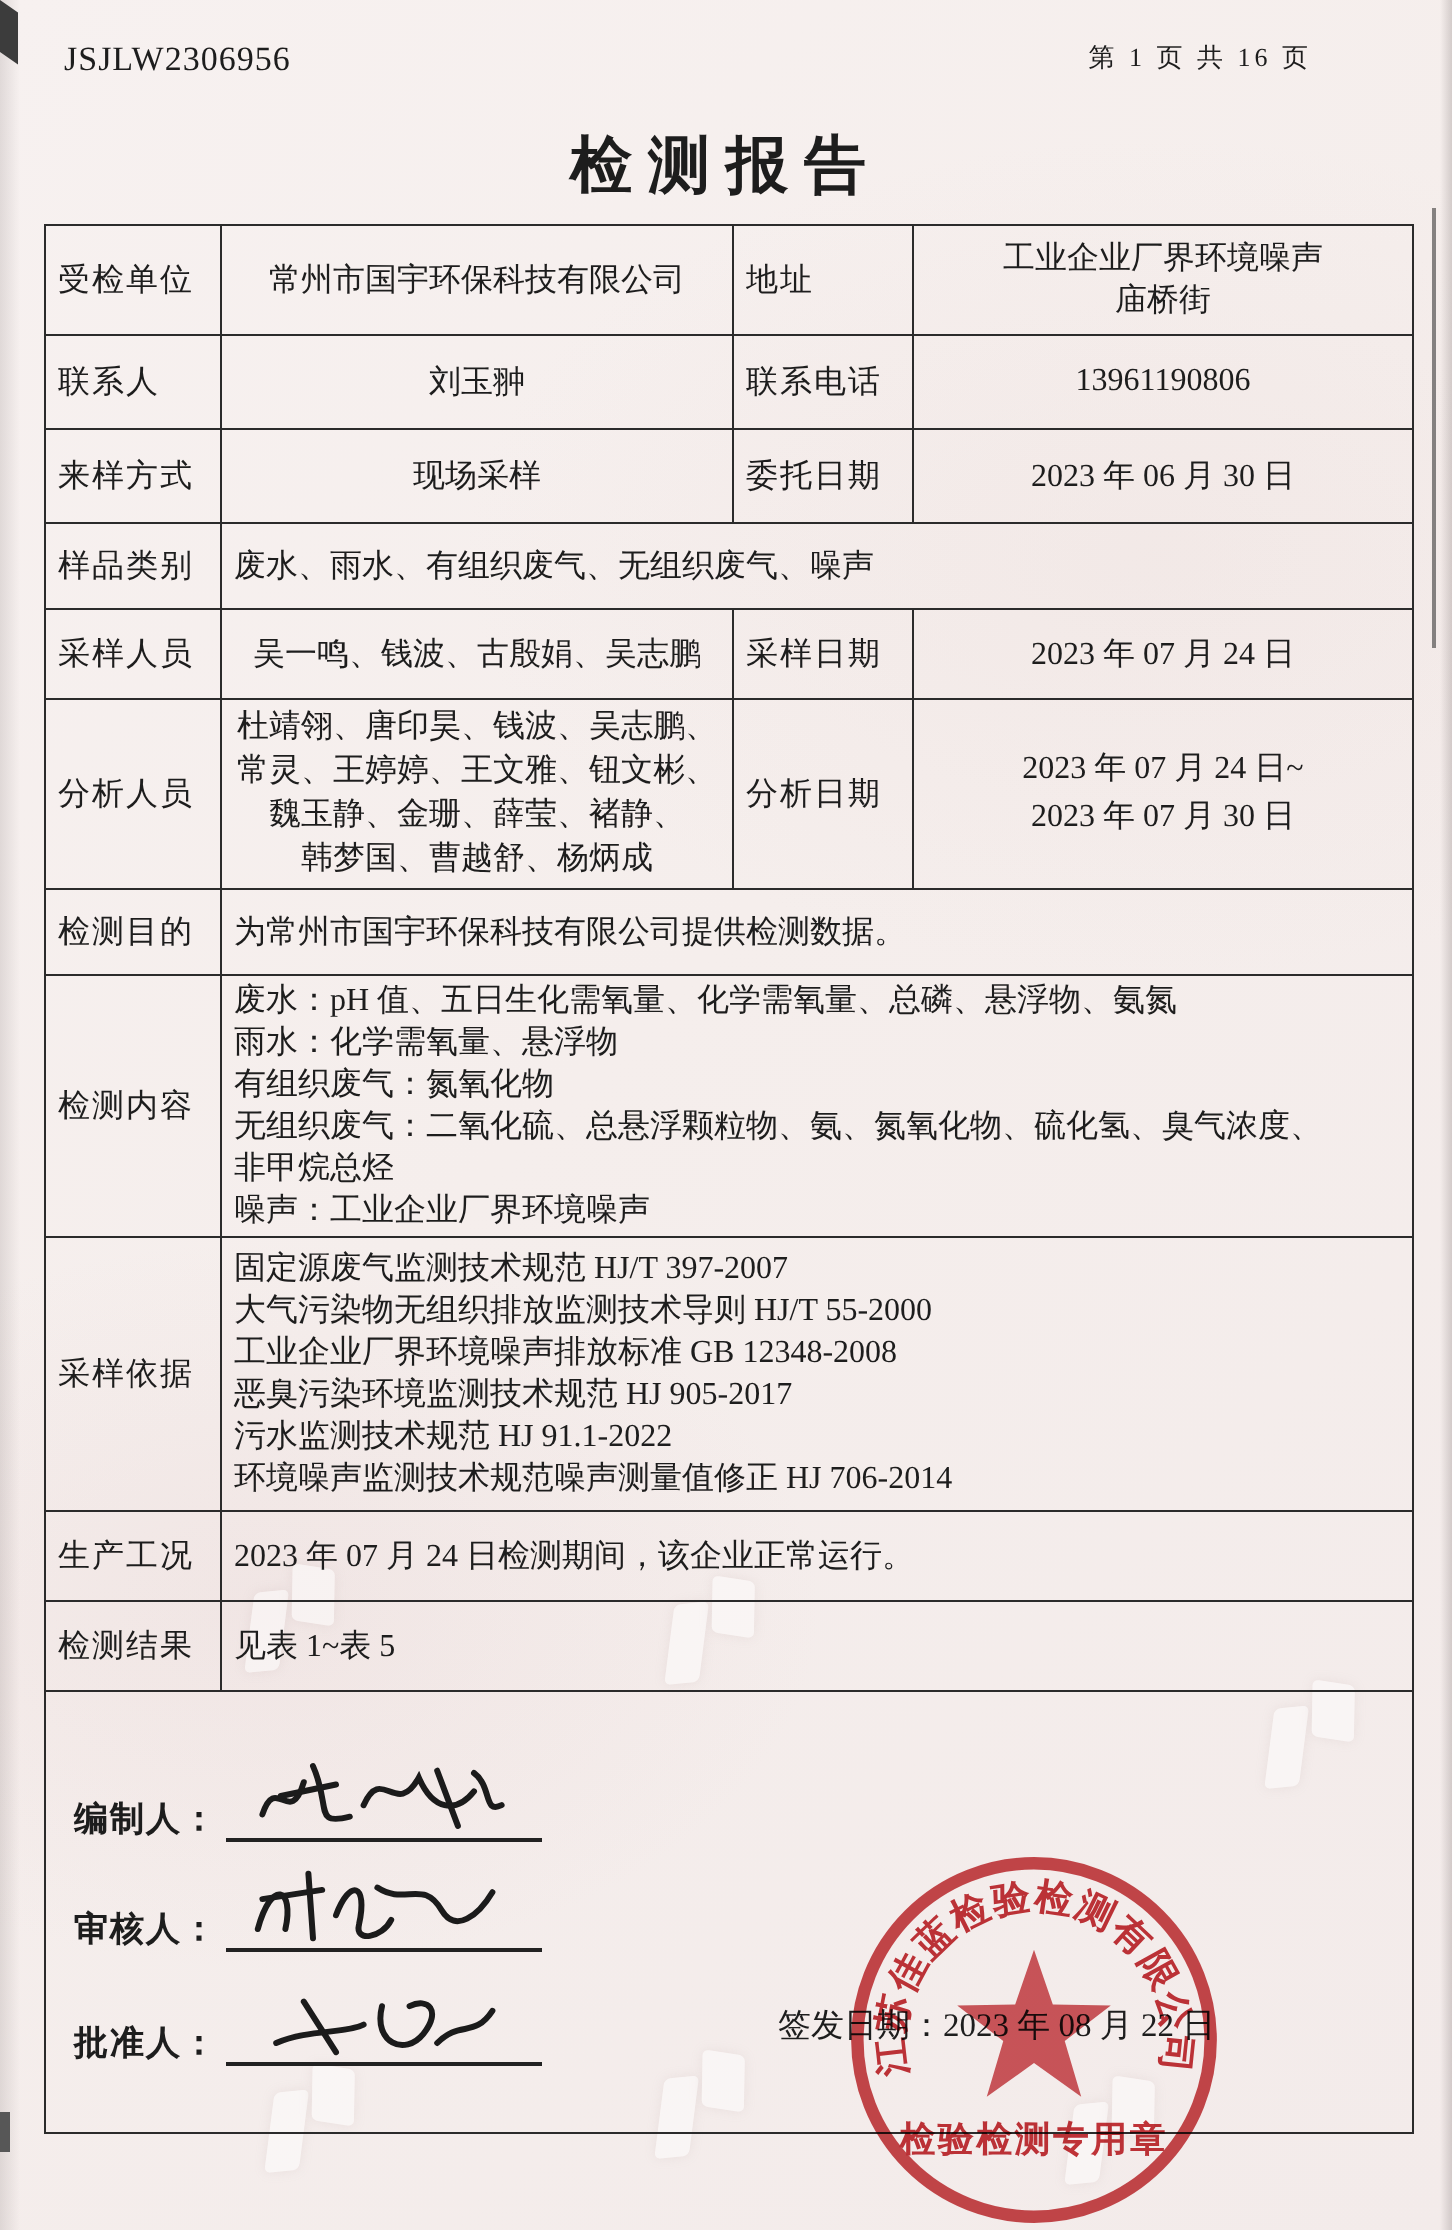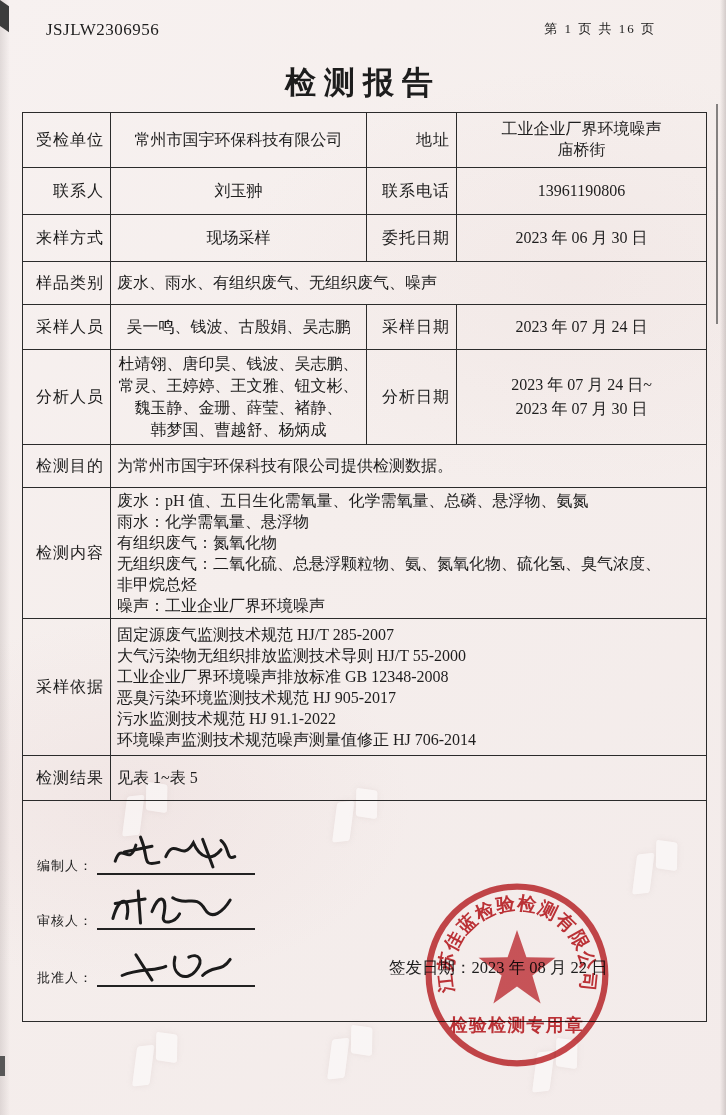--- a/index.html
+++ b/index.html
@@ -6,47 +6,47 @@
   body{
     width:726px;height:1115px;position:relative;overflow:hidden;
     background:
       radial-gradient(ellipse 400px 260px at 18% 72%, rgba(228,205,205,.25), rgba(0,0,0,0) 70%),
       radial-gradient(ellipse 500px 300px at 80% 25%, rgba(232,214,212,.22), rgba(0,0,0,0) 70%),
       linear-gradient(135deg,#f7f1f0 0%,#f5eeec 45%,#f3ebea 100%);
     font-family:"Liberation Serif","DejaVu Serif",serif;
     color:#1d1d1d;
   }
   
-  .report-no{position:absolute;left:46px;top:20px;font-size:17px;letter-spacing:.5px;}
+  .report-no{position:absolute;left:32px;top:20px;font-size:17px;letter-spacing:.5px;}
   .page-ind{position:absolute;right:70px;top:20px;font-size:13px;letter-spacing:2px;}
   .doc-title{position:absolute;left:0;right:0;top:62px;text-align:center;
     font-size:31px;font-weight:bold;letter-spacing:8px;}
   
   table.main{
     position:absolute;left:22px;top:112px;width:684px;
     border-collapse:collapse;table-layout:fixed;
     font-size:16px;
   }
   table.main td{
     border:1.6px solid #2b2b2b;padding:2px 6px;vertical-align:middle;
     overflow:visible;
   }
-  td.lbl{text-align:right;letter-spacing:1px;}
+  td.lbl{text-align:left;letter-spacing:1px;}
   td.ctr{text-align:center;}
   td.lft{text-align:left;padding-left:12px;}
   tr.r1 td{height:50px;} tr.r2 td{height:42px;} tr.r3 td{height:42px;}
   tr.r4 td{height:38px;} tr.r5 td{height:40px;} tr.r6 td{height:90px;}
   tr.r7 td{height:38px;} tr.r8 td{height:124px;} tr.r9 td{height:132px;}
   tr.r10 td{height:40px;} tr.r11 td{height:40px;margin-top:48px;} tr.r12 td{height:220px;padding:0;}
   .mline div{line-height:21px;}
   .names div{line-height:22px;text-align:center;}
   .dates div{line-height:24px;text-align:center;}
   
   .sigwrap{position:relative;width:100%;height:220px;overflow:visible;}
-  .sigrow{position:absolute;left:14px;font-size:13px;letter-spacing:1px;}
+  .sigrow{position:absolute;left:14px;font-size:17px;letter-spacing:1px;font-weight:bold;}
   .sigrow .line{display:inline-block;width:158px;border-bottom:2px solid #222;
     height:20px;vertical-align:bottom;margin-left:4px;position:relative;}
   .sigrow svg{position:absolute;left:8px;bottom:-2px;overflow:visible;}
   .row-prep{top:52px;} .row-rev{top:107px;} .row-appr{top:164px;}
   .issue-date{position:absolute;left:366px;top:156px;font-size:16.5px;white-space:nowrap;z-index:2;}
   
   .stamp{position:absolute;left:398px;top:78px;width:192px;height:192px;
     mix-blend-mode:multiply;opacity:.92;z-index:3;pointer-events:none;}
   
   .wm{position:absolute;width:64px;height:60px;transform:rotate(-14deg);opacity:.6;}
@@ -175,29 +175,33 @@
       <div>有组织废气：氮氧化物</div>
       <div>无组织废气：二氧化硫、总悬浮颗粒物、氨、氮氧化物、硫化氢、臭气浓度、</div>
       <div>非甲烷总烃</div>
       <div>噪声：工业企业厂界环境噪声</div>
     </td>
   </tr>
 
   <tr class="r9">
     <td class="lbl">采样依据</td>
     <td class="lft mline" colspan="3" style="line-height:22px">
-      <div>固定源废气监测技术规范 HJ/T 285-2007</div>
+      <div>固定源废气监测技术规范 HJ/T 397-2007</div>
       <div>大气污染物无组织排放监测技术导则 HJ/T 55-2000</div>
       <div>工业企业厂界环境噪声排放标准 GB 12348-2008</div>
       <div>恶臭污染环境监测技术规范 HJ 905-2017</div>
       <div>污水监测技术规范  HJ 91.1-2022</div>
       <div>环境噪声监测技术规范噪声测量值修正 HJ 706-2014</div>
     </td>
   </tr>
 
+  <tr class="r10">
+    <td class="lbl">生产工况</td>
+    <td class="lft" colspan="3">2023 年 07 月 24 日检测期间，该企业正常运行。</td>
+  </tr>
 
   <tr class="r11">
     <td class="lbl">检测结果</td>
     <td class="lft" colspan="3">见表 1~表 5</td>
   </tr>
 
   <tr class="r12">
     <td colspan="4">
       <div class="sigwrap">
 

